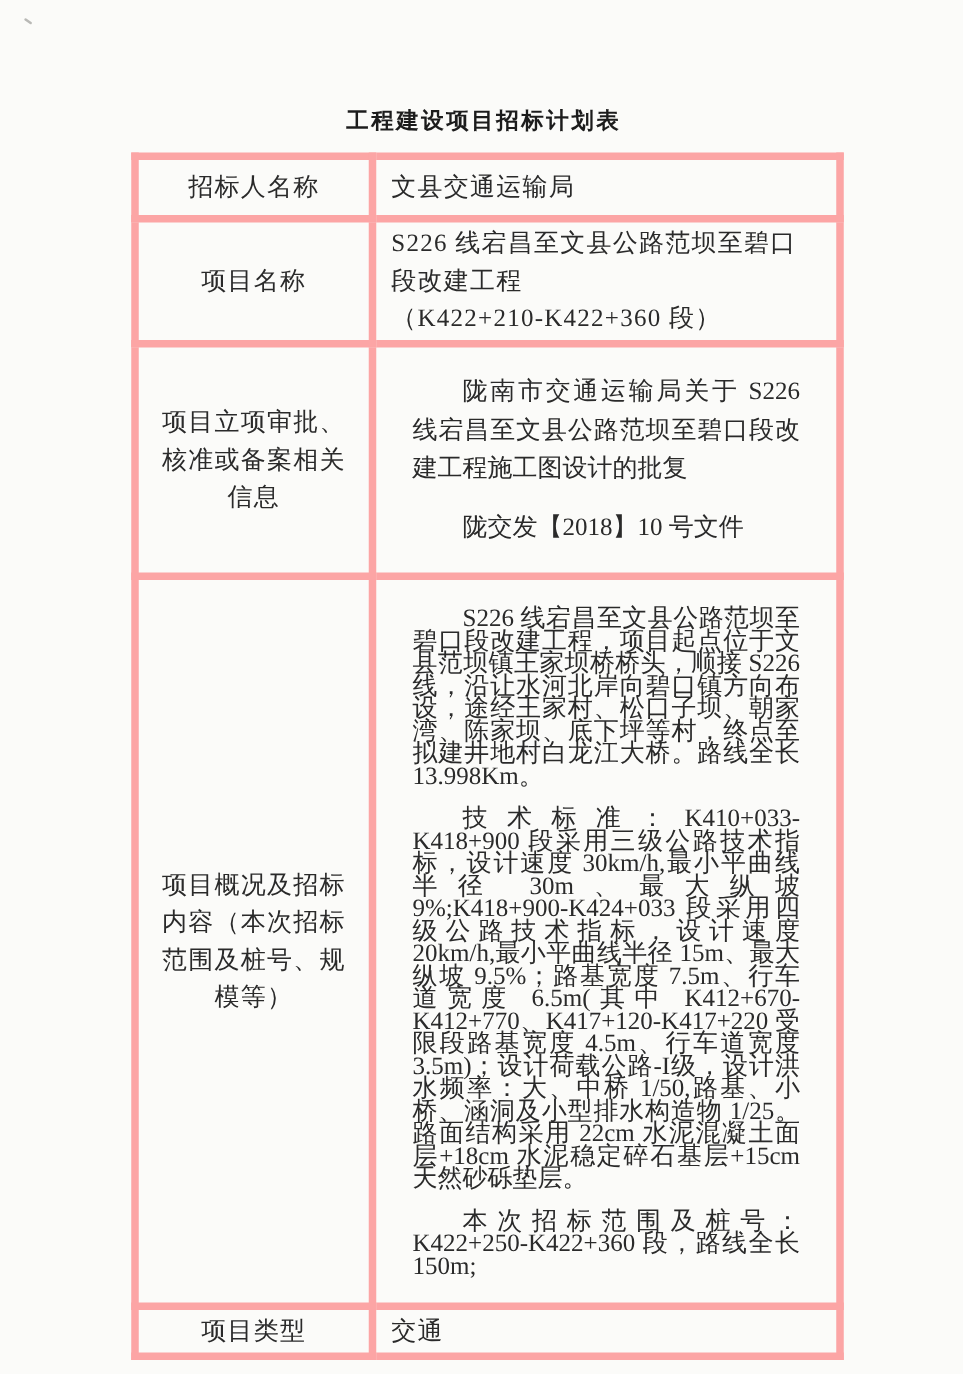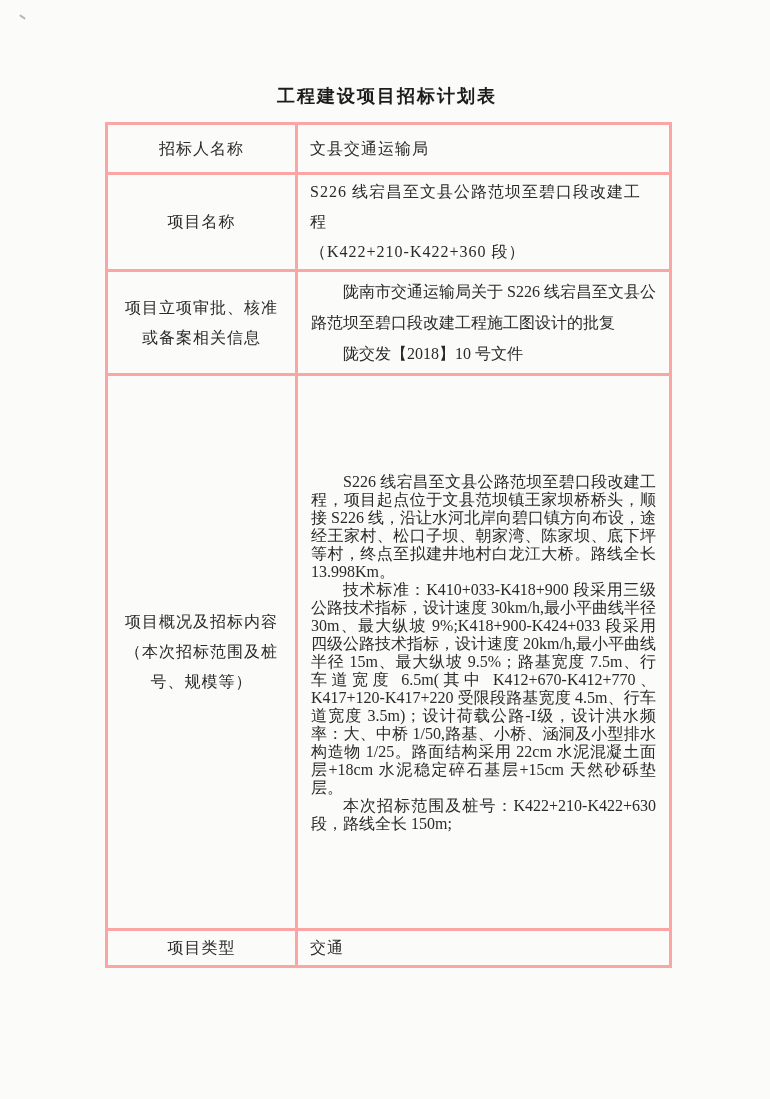--- a/index.html
+++ b/index.html
@@ -40,22 +40,22 @@
   }
   table.bid-table {
     position: absolute;
     top: 122px;
     left: 105px;
     width: 564px;
     border-collapse: collapse;
     table-layout: fixed;
   }
   .bid-table td {
-    border: 3px solid #fca5a5;
-    font-size: 16px;
+    border: 6px solid #fca5a5;
+    font-size: 20px;
     color: #2a2a2a;
     vertical-align: middle;
     overflow: hidden;
   }
   .col-label { width: 190px; }
   .col-value { width: 374px; }
   td.label-cell {
     text-align: center;
     padding: 2px 16px;
     line-height: 30px;
@@ -65,21 +65,21 @@
     text-align: left;
     padding: 2px 12px;
     line-height: 30px;
     letter-spacing: 1px;
   }
   td.value-cell-para {
     padding: 4px 13px;
     text-align: justify;
   }
   td.value-cell-para p {
-    margin: 0;
+    margin: 16px;
     text-indent: 2em;
     text-align: justify;
   }
   tr.row-approval td.value-cell-para { line-height: 31px; }
   tr.row-overview td.value-cell-para { line-height: 18px; padding-top: 6px; }
   .two-line div { display: block; }
   
   tr.row-bidder     { height: 50px; }
   tr.row-project    { height: 61px; }
   tr.row-supervisor { height: 49px; }
@@ -121,21 +121,21 @@
         <p>陇南市交通运输局关于 S226 线宕昌至文县公路范坝至碧口段改建工程施工图设计的批复</p>
         <p>陇交发【2018】10 号文件</p>
       </td>
     </tr>
 
     <tr class="row-overview">
       <td class="label-cell">项目概况及招标内容（本次招标范围及桩号、规模等）</td>
       <td class="value-cell-para">
         <p>S226 线宕昌至文县公路范坝至碧口段改建工程，项目起点位于文县范坝镇王家坝桥桥头，顺接 S226 线，沿让水河北岸向碧口镇方向布设，途经王家村、松口子坝、朝家湾、陈家坝、底下坪等村，终点至拟建井地村白龙江大桥。路线全长 13.998Km。</p>
         <p>技术标准：K410+033-K418+900 段采用三级公路技术指标，设计速度 30km/h,最小平曲线半径 30m、最大纵坡 9%;K418+900-K424+033 段采用四级公路技术指标，设计速度 20km/h,最小平曲线半径 15m、最大纵坡 9.5%；路基宽度 7.5m、行车道宽度 6.5m(其中 K412+670-K412+770、K417+120-K417+220 受限段路基宽度 4.5m、行车道宽度 3.5m)；设计荷载公路-I级，设计洪水频率：大、中桥 1/50,路基、小桥、涵洞及小型排水构造物 1/25。路面结构采用 22cm 水泥混凝土面层+18cm 水泥稳定碎石基层+15cm 天然砂砾垫层。</p>
-        <p>本次招标范围及桩号：K422+210-K422+630 段，路线全长 150m;</p>
+        <p>本次招标范围及桩号：K422+250-K422+360 段，路线全长 150m;</p>
       </td>
     </tr>
 
     <tr class="row-type">
       <td class="label-cell">项目类型</td>
       <td class="value-cell-center">交通</td>
     </tr>
 
   </tbody>
 </table>

